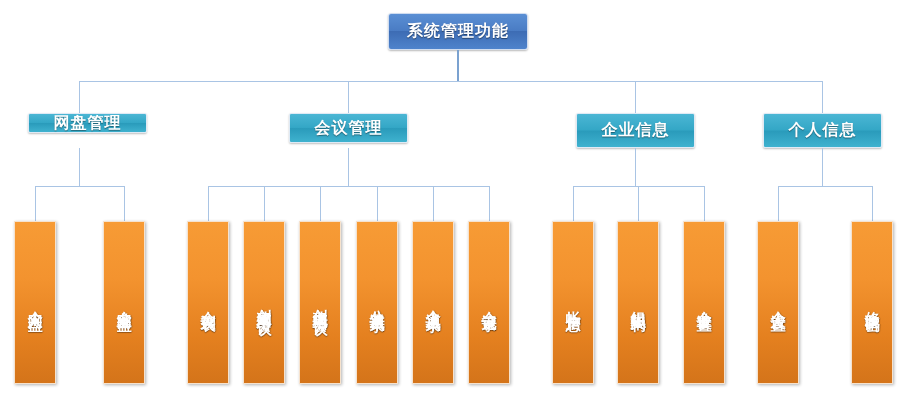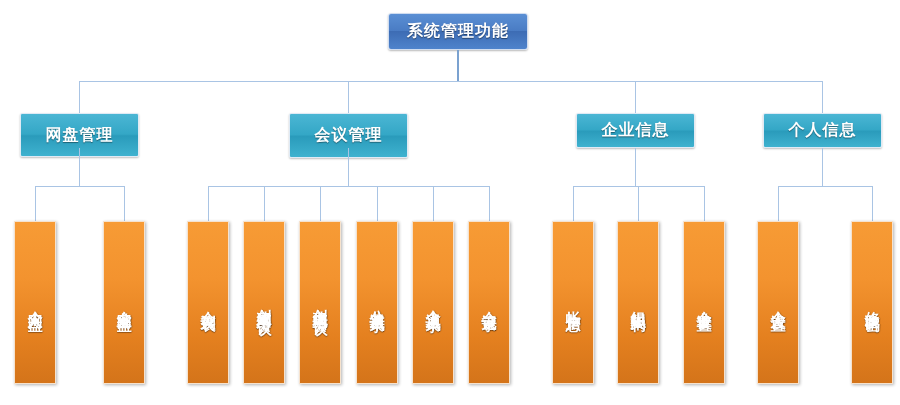--- a/index.html
+++ b/index.html
@@ -91,24 +91,24 @@
 
   <div class="ln v thick" style="left:457px;top:50px;height:31px;"></div>
 
   <div class="ln h" style="left:79px;top:81px;width:744px;"></div>
 
   <div class="ln v" style="left:79px;top:81px;height:32px;"></div>
   <div class="ln v" style="left:348px;top:81px;height:32px;"></div>
   <div class="ln v" style="left:635px;top:81px;height:32px;"></div>
   <div class="ln v" style="left:822px;top:81px;height:32px;"></div>
 
-  <div class="node-l2" style="left:20px;top:113px;width:119px;height:44px;justify-content:center;">
+  <div class="node-l2" style="left:28px;top:113px;width:119px;height:20px;justify-content:center;">
     <span class="lbl">网盘管理</span>
   </div>
-  <div class="node-l2" style="left:289px;top:113px;width:119px;height:45px;">
+  <div class="node-l2" style="left:289px;top:113px;width:119px;height:30px;">
     <span class="lbl">会议管理</span>
   </div>
   <div class="node-l2" style="left:763px;top:113px;width:119px;height:35px;">
     <span class="lbl">个人信息</span>
   </div>
   <div class="node-l2" style="left:576px;top:113px;width:119px;height:35px;">
     <span class="lbl">企业信息</span>
   </div>
 
   <div class="ln v" style="left:79px;top:148px;height:38px;"></div>

